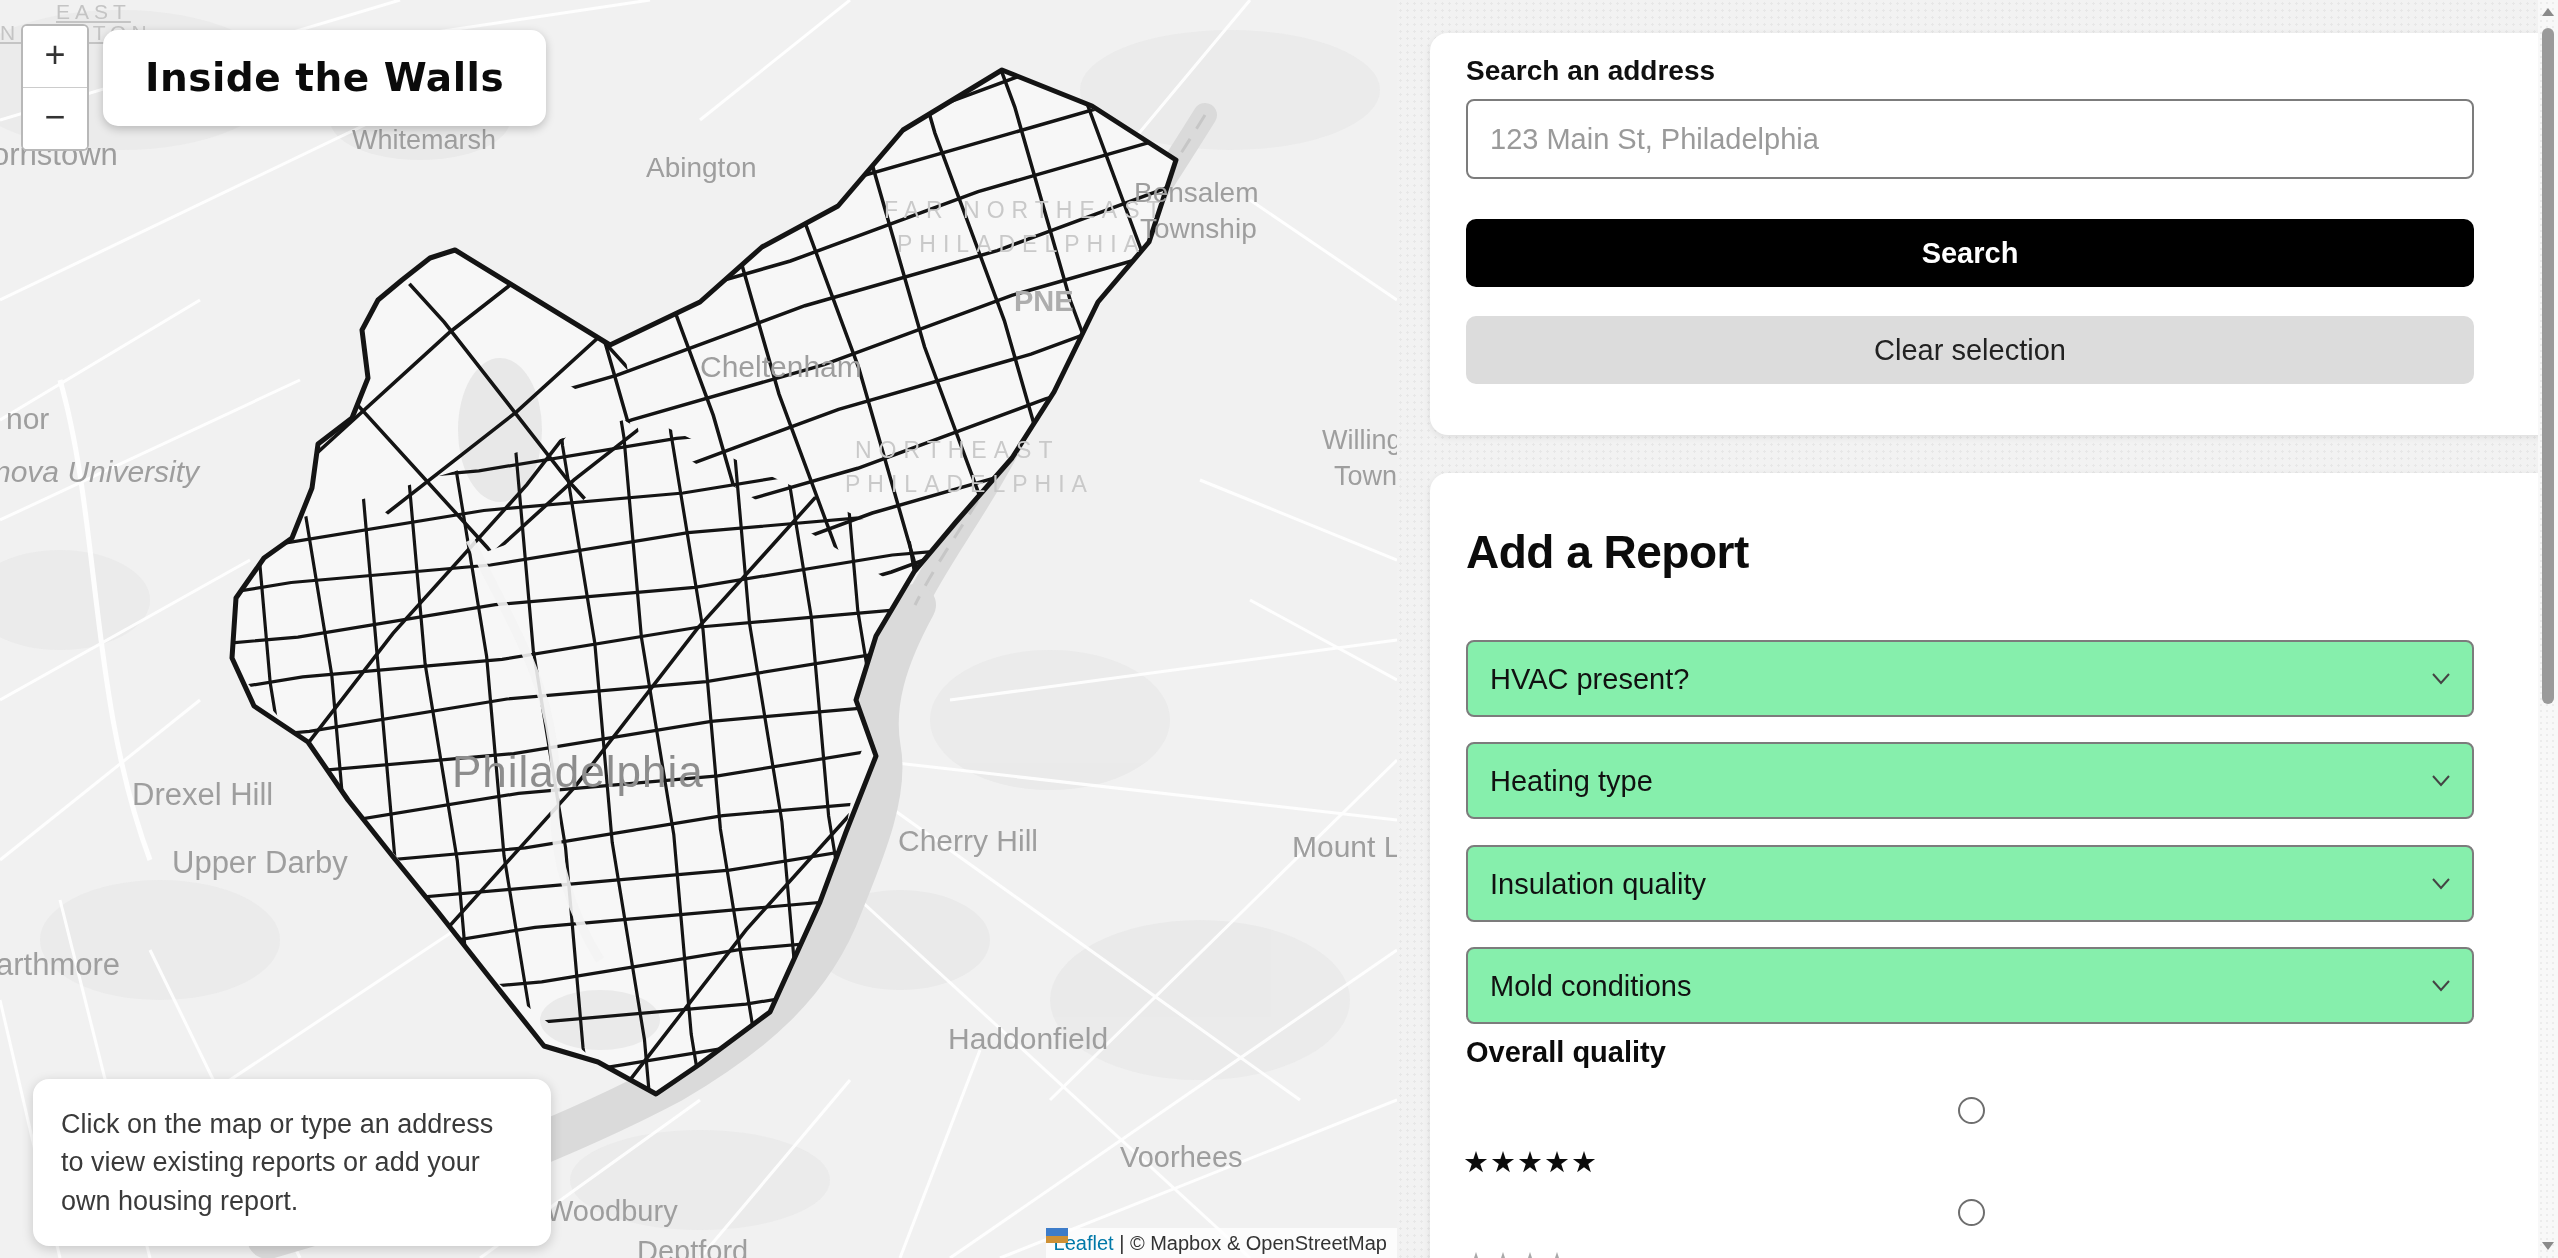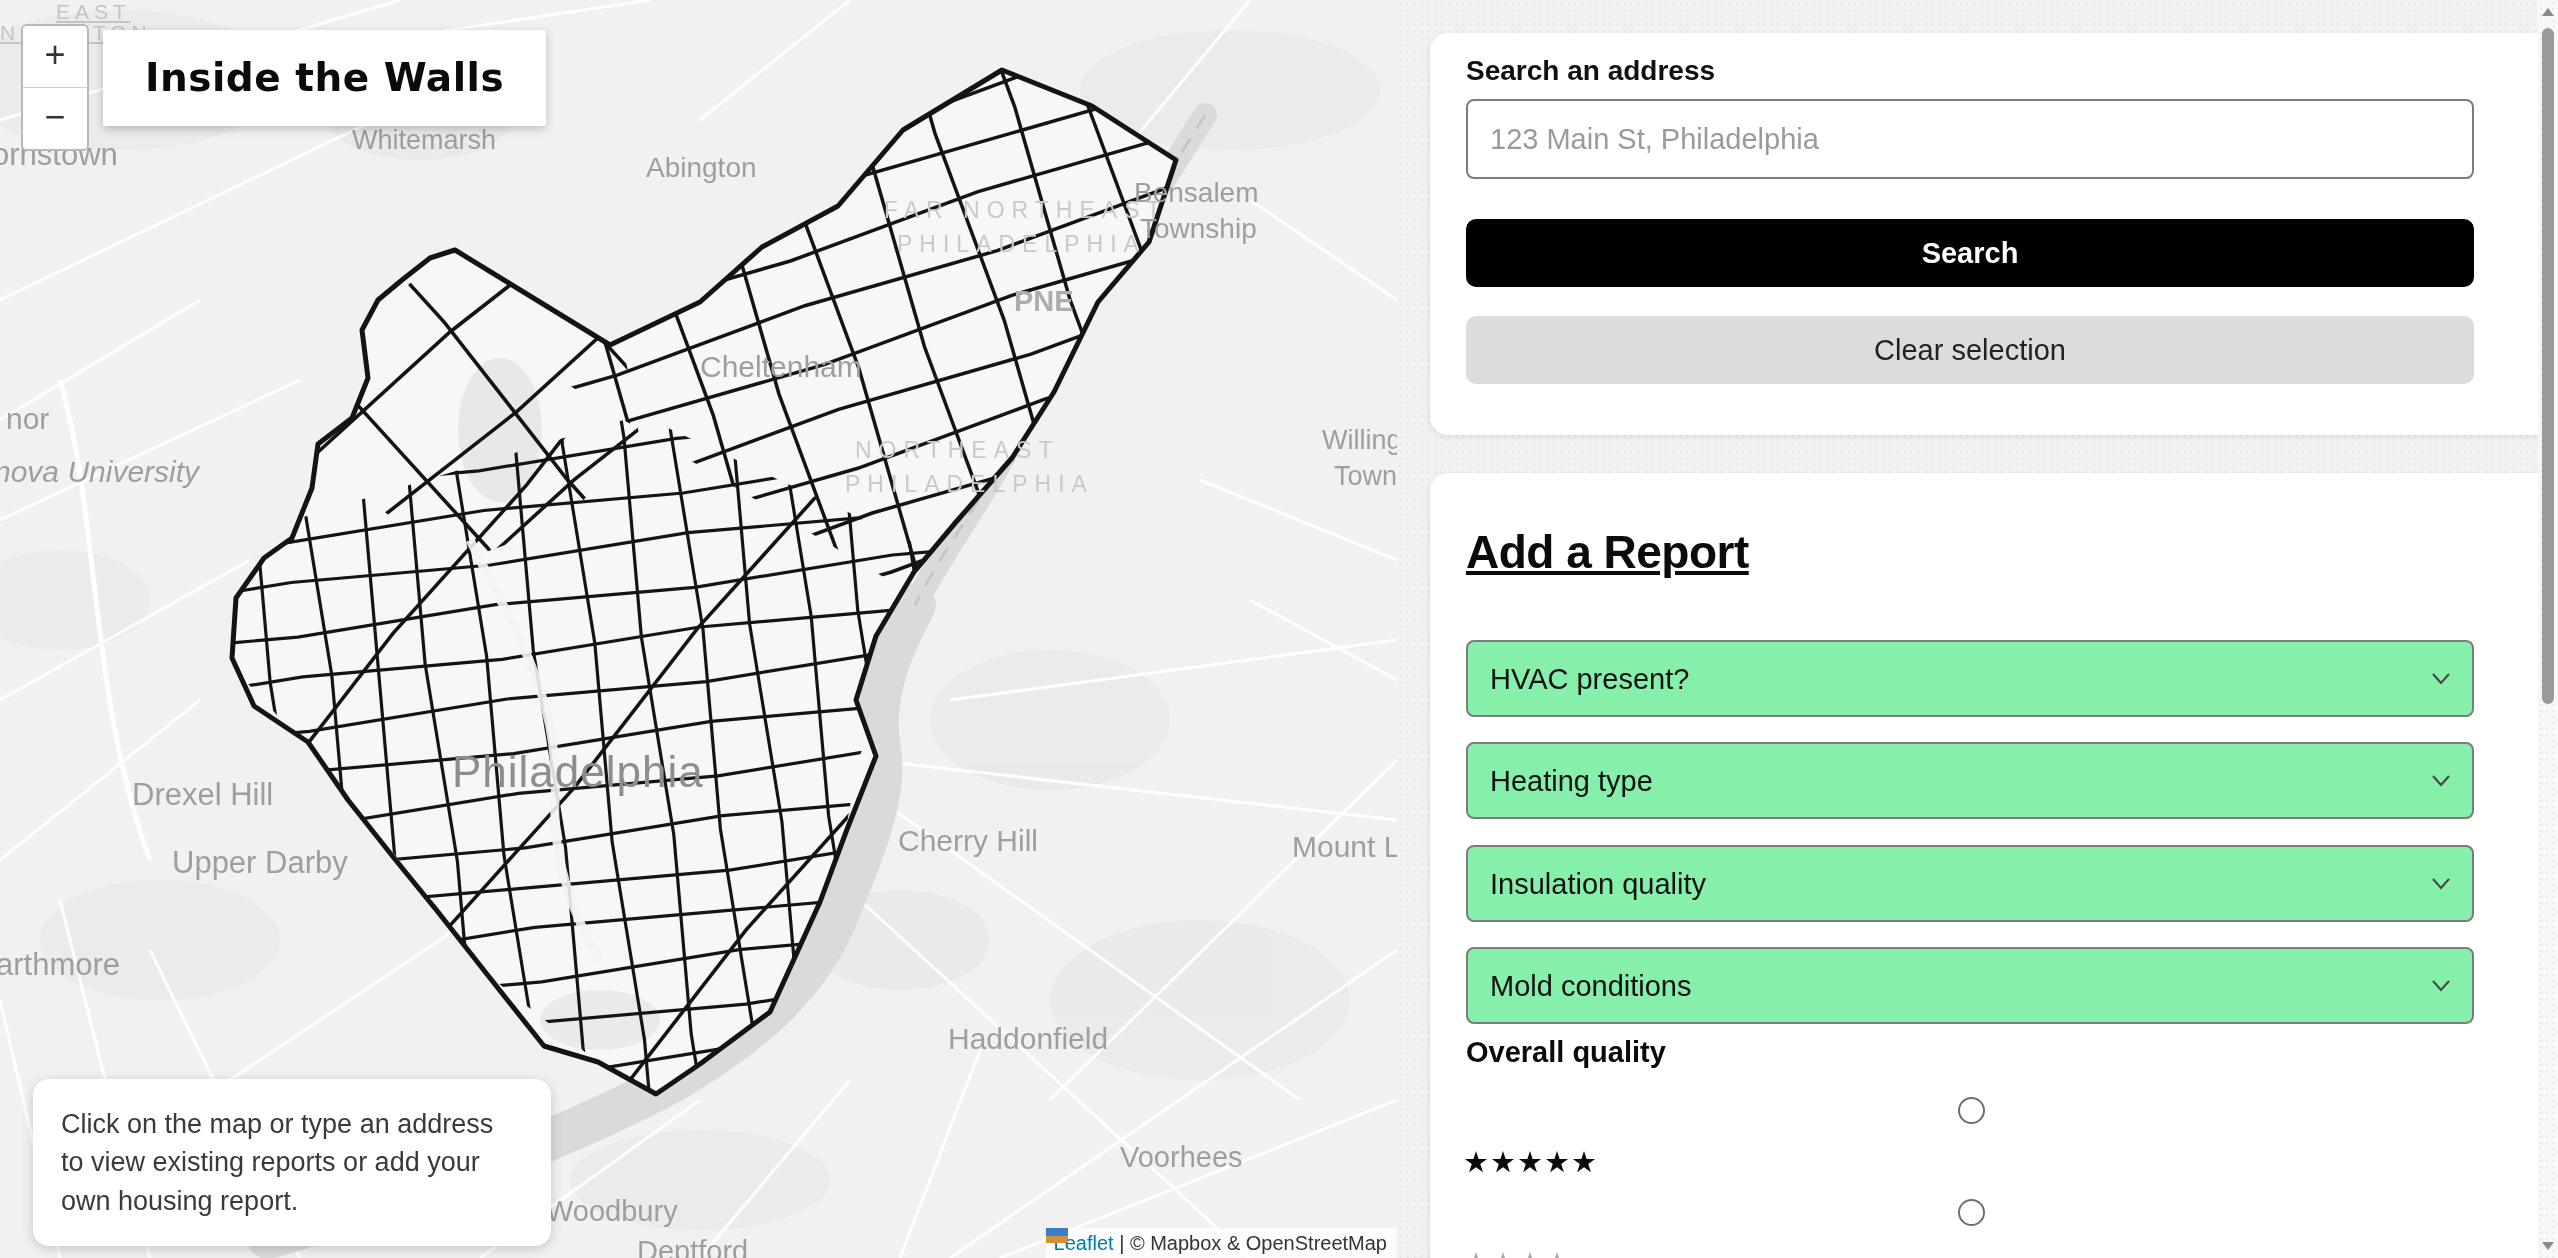--- a/index.html
+++ b/index.html
@@ -13,21 +13,21 @@
   .ml.faint{color:#c9c9c9;letter-spacing:7px;}
   .ml.caps{letter-spacing:5px;color:#c4c4c4;text-decoration:underline;}
 
   .zoomctl{position:absolute;left:21px;top:24px;width:64px;background:#fff;
     border:2px solid rgba(0,0,0,.28);border-radius:6px;z-index:10;overflow:hidden;}
   .zoomctl .zbtn{display:block;width:64px;height:61px;line-height:58px;text-align:center;
     font-size:36px;color:#333;cursor:pointer;background:#fff;}
   .zoomctl .zbtn:first-child{border-bottom:1px solid #ccc;}
 
   .title-card{position:absolute;left:103px;top:30px;height:96px;z-index:9;background:#fff;
-    border-radius:2px;box-shadow:0 3px 10px rgba(0,0,0,.22);padding:0 42px;
+    border-radius:15px;box-shadow:0 3px 10px rgba(0,0,0,.22);padding:0 42px;
     font-family:"DejaVu Sans",sans-serif;font-weight:bold;font-size:39px;color:#0b0b0b;
     line-height:96px;letter-spacing:.5px;}
 
   .map-tooltip{position:absolute;left:33px;top:1079px;width:462px;z-index:9;background:#fff;
     border-radius:16px;box-shadow:0 3px 12px rgba(0,0,0,.18);padding:26px 28px;
     font-size:27px;line-height:1.42;color:#3a3a3a;}
 
   .attribution{position:absolute;right:0;bottom:0;height:30px;z-index:9;
     background:rgba(255,255,255,.78);padding:0 10px 0 8px;font-size:20px;line-height:30px;color:#333;}
   .attribution .flag{display:inline-block;width:22px;height:15px;vertical-align:-1px;margin-right:5px;}
@@ -44,21 +44,21 @@
   .search-heading{position:absolute;left:36px;top:22px;font-size:28px;font-weight:bold;color:#101010;}
   .addr-input{position:absolute;left:36px;top:66px;width:1008px;height:80px;box-sizing:border-box;
     border:2px solid #7c7c7c;border-radius:8px;font-size:29px;color:#111;padding:0 22px;
     font-family:"Liberation Sans",sans-serif;background:#fff;}
   .addr-input::placeholder{color:#9a9a9a;opacity:1;}
   .btn{position:absolute;left:36px;width:1008px;height:68px;border:none;border-radius:10px;
     font-size:29px;font-family:"Liberation Sans",sans-serif;cursor:pointer;}
   .btn-search{top:186px;background:#000;color:#fff;font-weight:bold;}
   .btn-clear{top:283px;background:#dcdcdc;color:#222;}
 
-  .report-heading{position:absolute;left:36px;top:52px;font-size:46px;font-weight:bold;color:#0b0b0b;letter-spacing:-.5px;text-decoration:underline;}
+  .report-heading{position:absolute;left:36px;top:52px;font-size:46px;font-weight:bold;color:#0b0b0b;letter-spacing:-.5px;}
   .select-wrap{position:absolute;left:36px;width:1008px;height:77px;}
   .select-wrap select{width:100%;height:100%;box-sizing:border-box;border:2px solid #7c7c7c;border-radius:8px;
     background:#86efac;color:#111;font-size:29px;padding:0 60px 0 22px;
     font-family:"Liberation Sans",sans-serif;-webkit-appearance:none;appearance:none;}
   .select-wrap .chev{position:absolute;right:24px;top:50%;margin-top:-6px;pointer-events:none;}
   .overall-label{position:absolute;left:36px;top:563px;font-size:29px;font-weight:bold;color:#0b0b0b;}
   .radio{position:absolute;left:528px;width:27px;height:27px;-webkit-appearance:none;appearance:none;
     border:2px solid #6e6e6e;border-radius:50%;background:#fff;margin:0;cursor:pointer;}
   .stars{position:absolute;left:33px;font-size:29px;letter-spacing:1px;color:#0b0b0b;}
   .stars.dim{color:#a9a9a9;}

